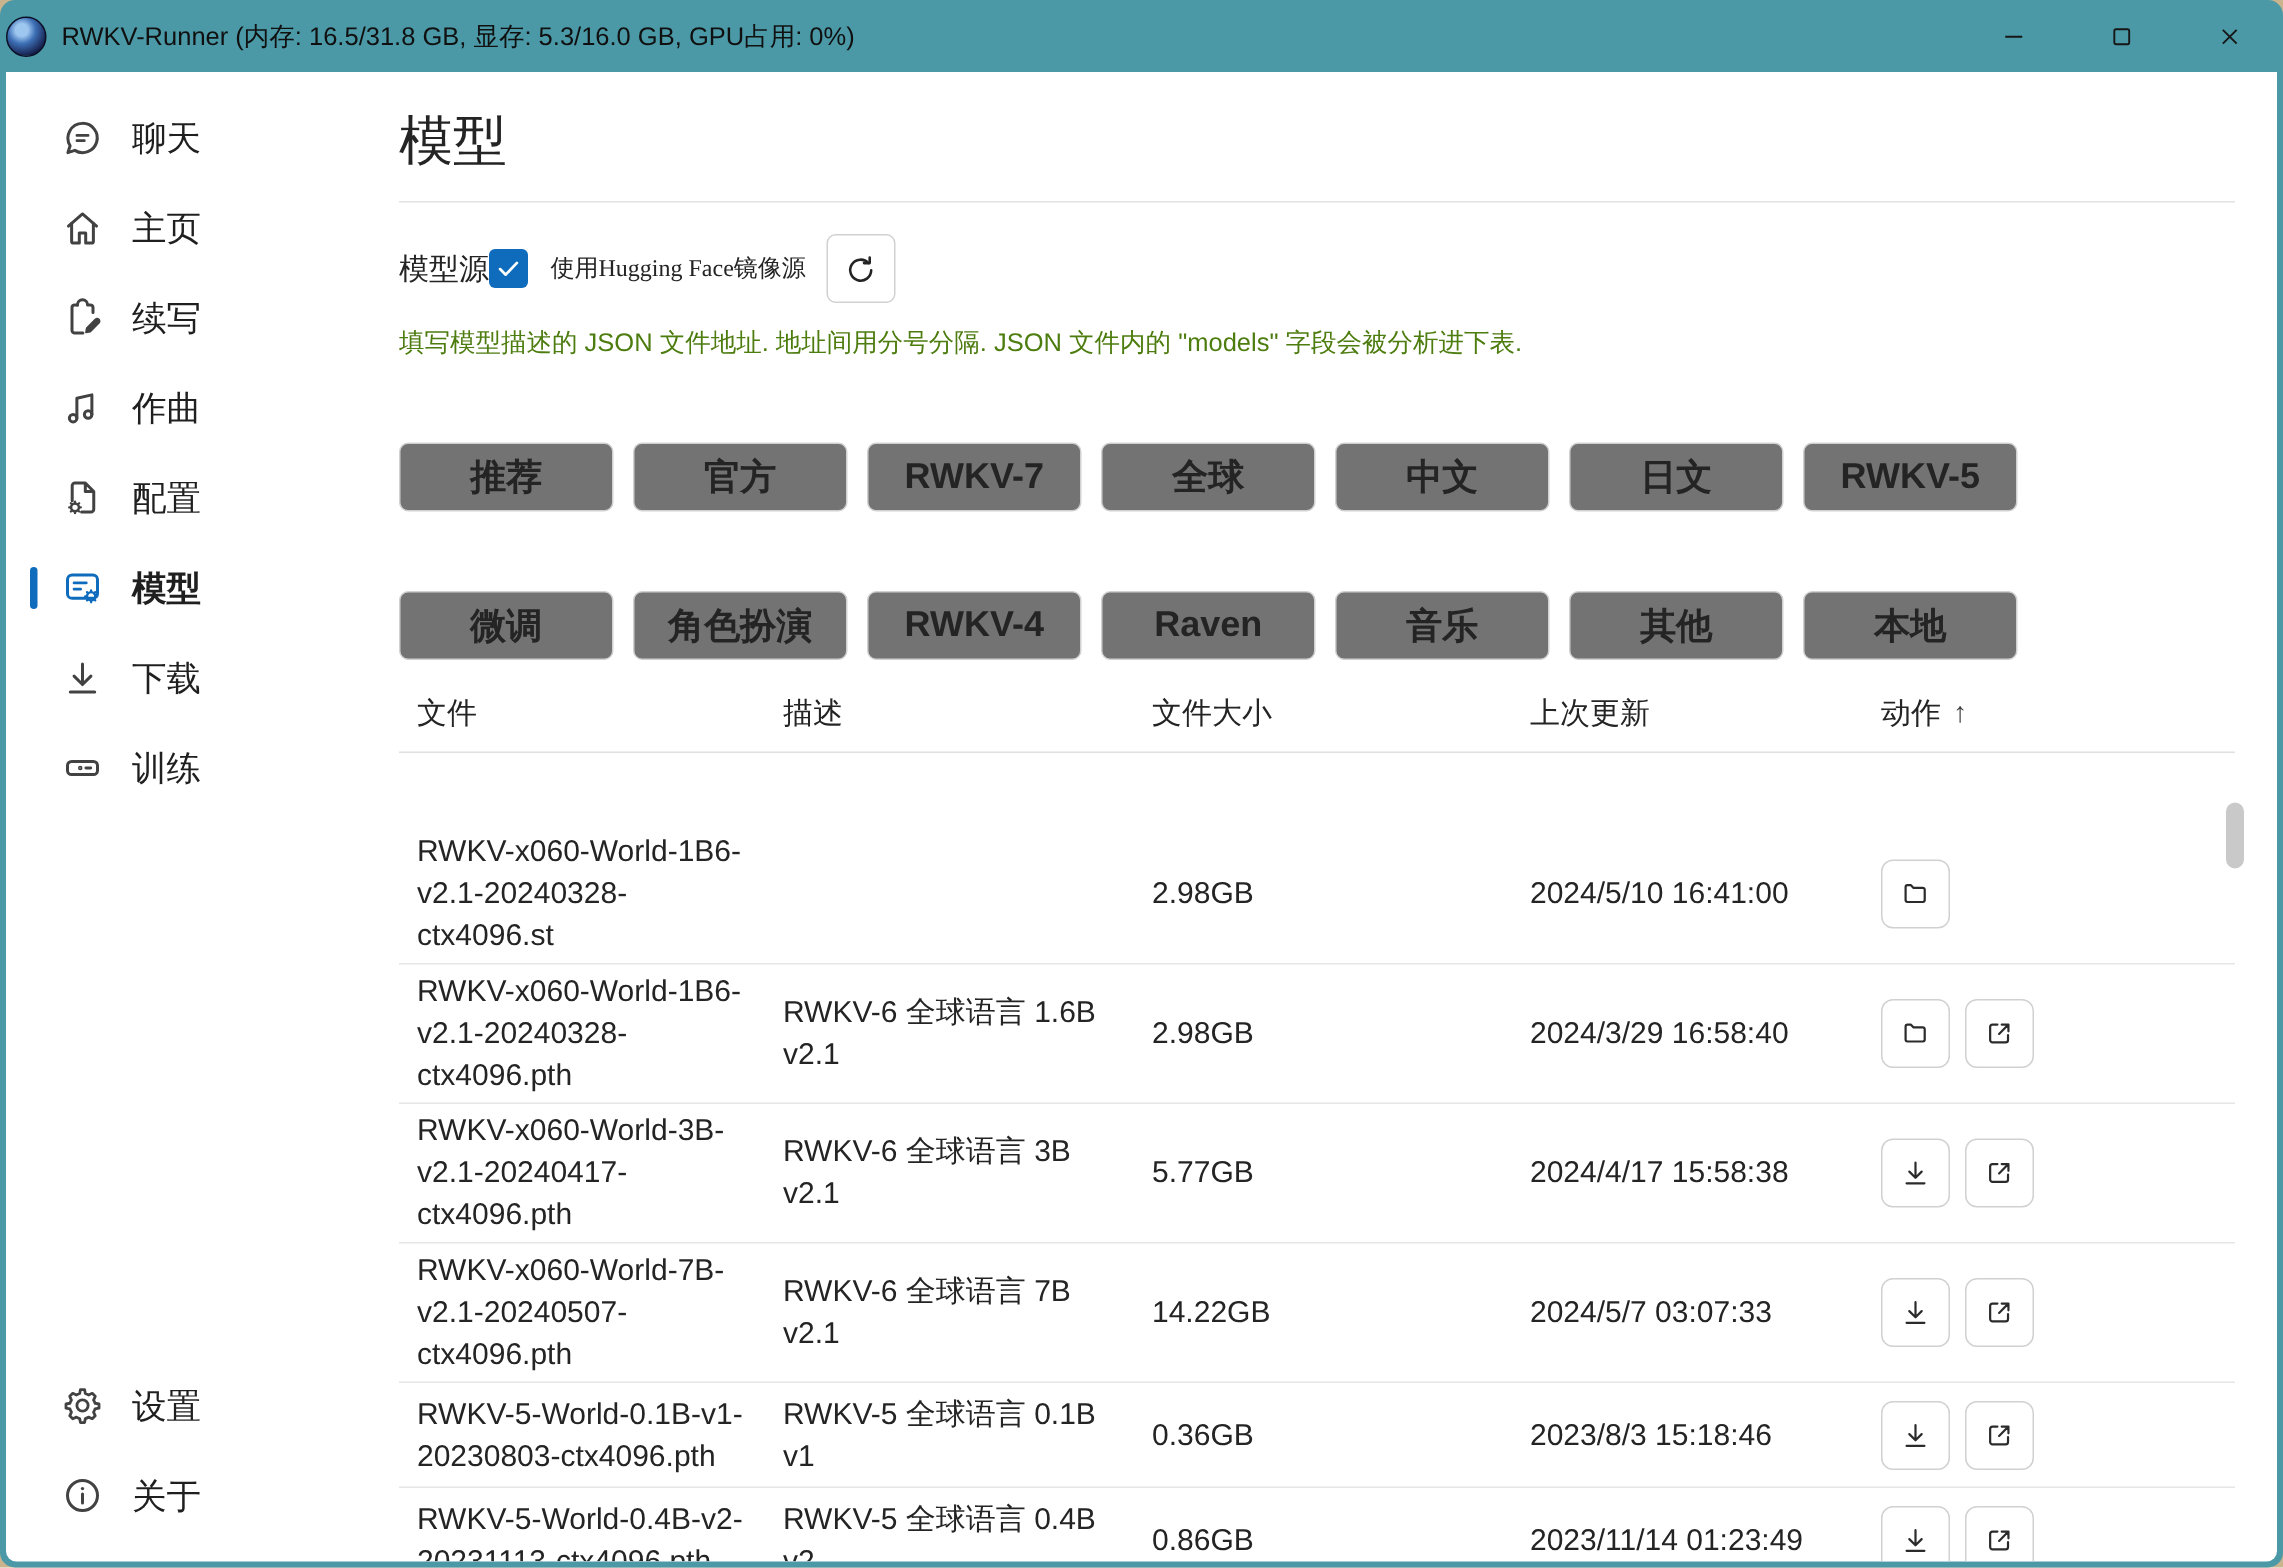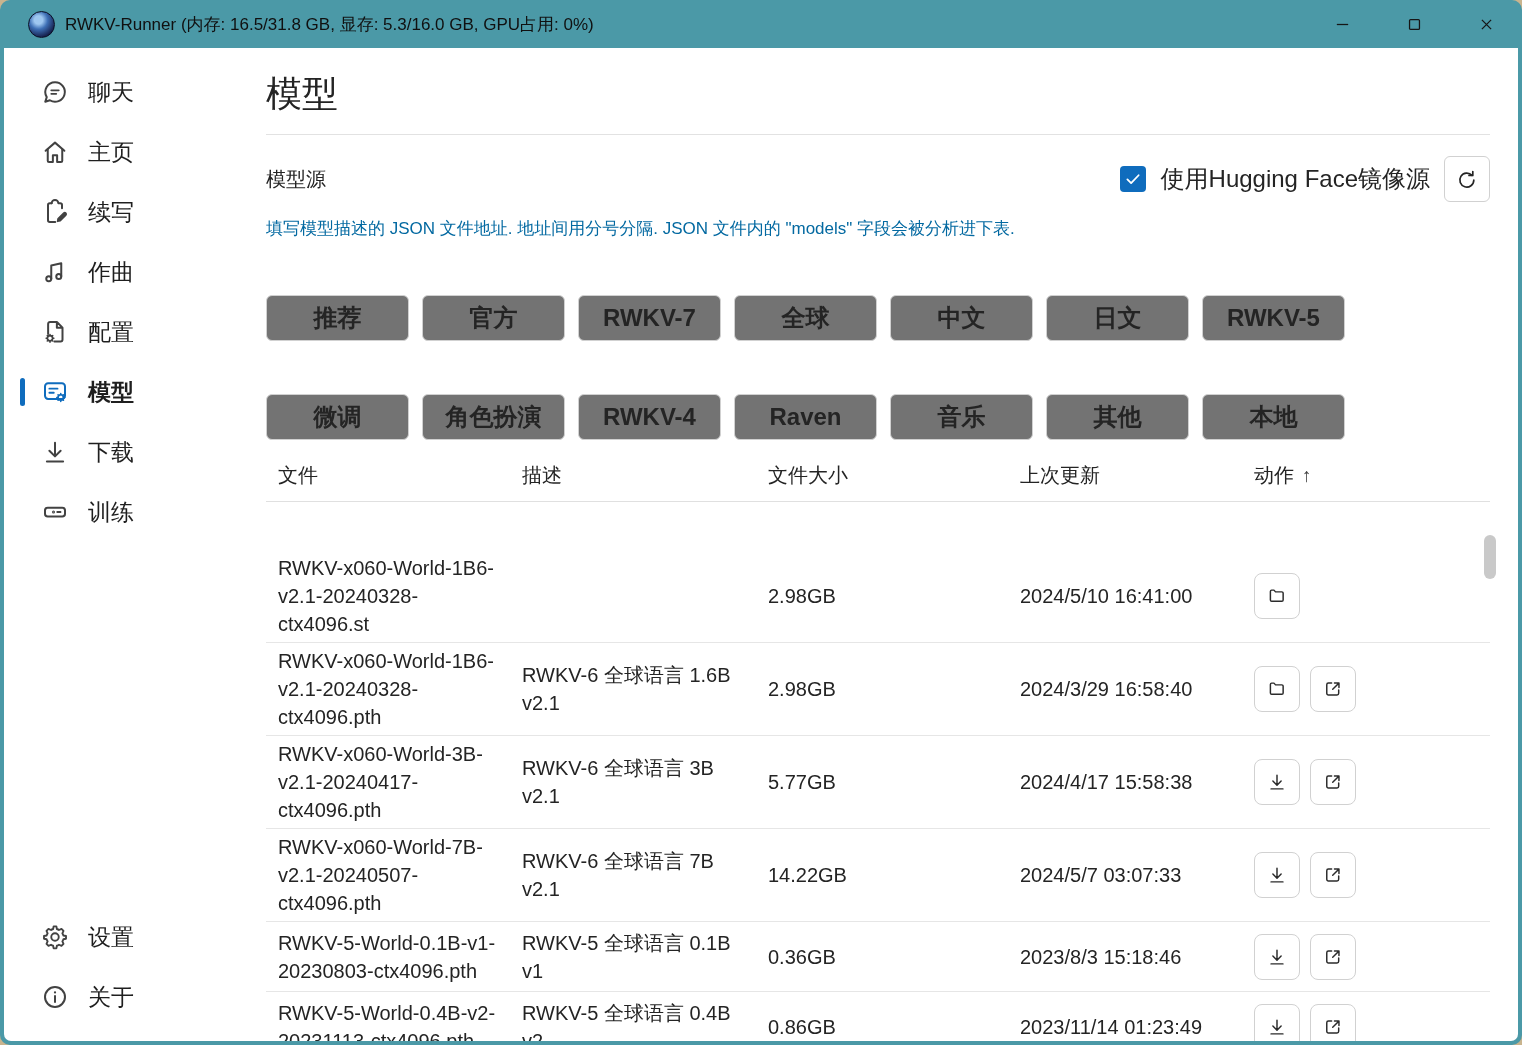--- a/index.html
+++ b/index.html
@@ -12,21 +12,21 @@
   }
   .window {
     position:absolute; inset:0;
     background: var(--titlebar, #4b99a7);
     border-radius:10px;
     padding:48px 4px 4px 4px;
   }
   
   .titlebar {
     position:absolute; top:0; left:0; right:0; height:48px;
-    display:flex; align-items:center; padding-left:28px;
+    display:flex; align-items:center; padding-left:4px;
   }
   .app-logo {
     width:27px; height:27px; border-radius:50%;
     background: radial-gradient(circle at 38% 32%, #9ec7f0 0 18%, #3d6fb5 40%, #16214d 75%, #0b1026 100%);
     border:1px solid #0b1026; flex:0 0 auto;
   }
   .win-title { margin-left:10px; font-size:17px; color:#101010; white-space:nowrap; }
   .win-controls { position:absolute; right:0; top:0; height:48px; display:flex; }
   .win-btn {
     width:72px; height:48px; background:transparent; border:none; padding:0;
@@ -54,36 +54,36 @@
   .nav-item.selected .nico { color: var(--accent,#0f6cbd); }
   .nav-item.selected::before {
     content:""; position:absolute; left:6px; top:9px; bottom:9px; width:5px;
     border-radius:3px; background: var(--accent,#0f6cbd);
   }
   .sidebar .spacer { flex:1; }
   
   .main { flex:1; min-width:0; position:relative; display:flex; flex-direction:column; padding:20px 28px 0 14px; }
   .page-title { font-size:36px; font-weight:500; margin:2px 0 0 0; color:#242424; }
   .title-divider { height:1px; background:#e2e2e2; margin-top:15px; }
-  .source-row { margin-top:20px; display:flex; align-items:center; justify-content:space-between; height:48px; }
+  .source-row { margin-top:20px; display:flex; align-items:center; height:48px;font-family:Liberation Serif, serif; }
   .source-label { font-size:20px; }
   .mirror-group { display:flex; align-items:center; }
   .checkbox {
     width:26px; height:26px; border-radius:4px; background:var(--accent,#0f6cbd);
     display:flex; align-items:center; justify-content:center; cursor:default;
   }
   .checkbox svg { width:18px; height:18px; }
-  .mirror-label { font-size:24px; margin-left:15px; }
+  .mirror-label { font-size:16px; margin-left:15px; }
   .icon-btn {
     width:46px; height:46px; margin-left:14px; background:#fff;
     border:1px solid #d1d1d1; border-radius:6px; color:#242424;
     display:flex; align-items:center; justify-content:center; cursor:default;
   }
   .icon-btn svg { width:24px; height:24px; }
-  .desc-text { margin:14px 0 0 0; font-size:17px; color:#0369a1; }
+  .desc-text { margin:14px 0 0 0; font-size:17px; color:#4d7c0f; }
   .url-input {
     margin-top:10px; width:100%; height:95px; resize:both;
     font-family:"Liberation Sans","DejaVu Sans",sans-serif; font-size:20px; color:#242424;
     padding:8px 14px; border:1px solid #cfcfcf; border-bottom:1px solid #7a7a7a;
     border-radius:6px; outline:none; line-height:1.4;
   }
   .btn-row { display:flex; gap:13px; }
   .btn-row.first { margin-top:28px; }
   .btn-row.second { margin-top:26px; }
   .filter-btn {

